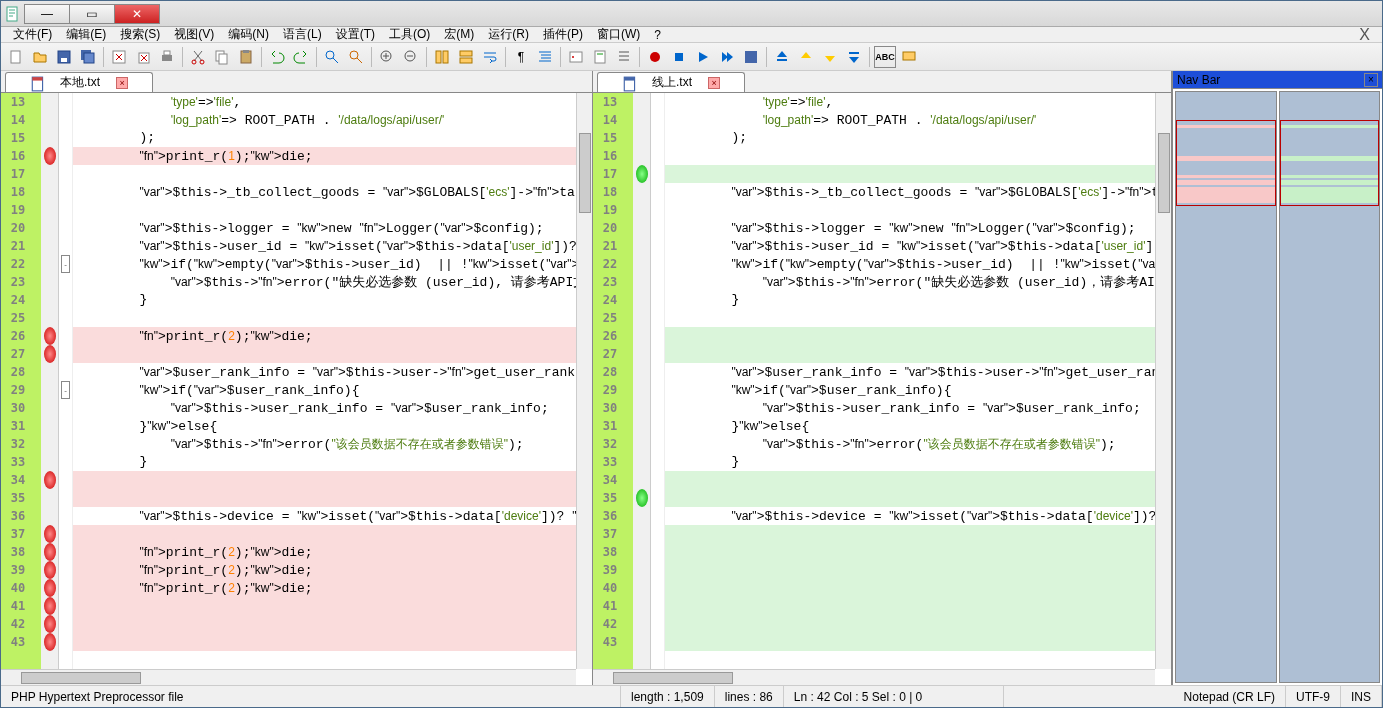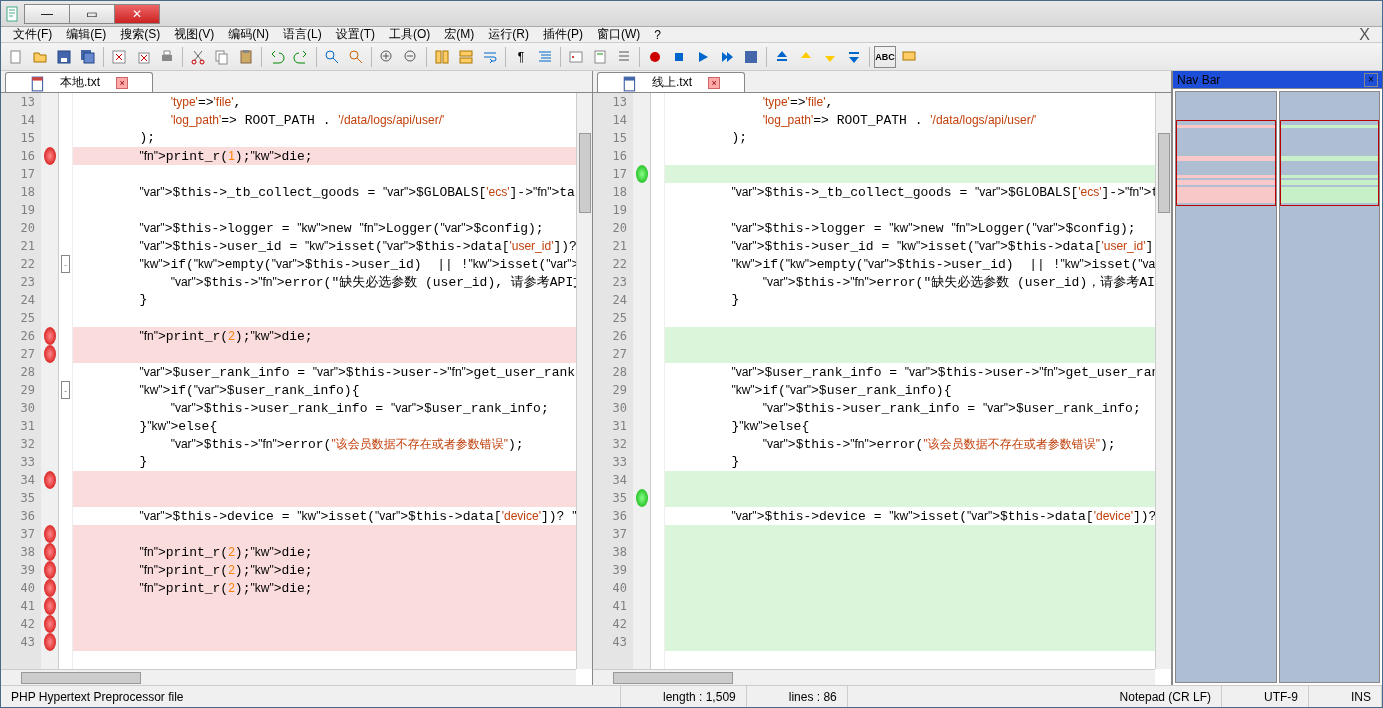--- a/index.html
+++ b/index.html
@@ -20,46 +20,46 @@
 .workspace{flex:1;display:flex;min-height:0;}
 .pane{display:flex;flex-direction:column;min-width:0;border-right:1px solid #888;}
 .pane.left{width:592px;}
 .pane.right{flex:1;}
 .tabs{height:22px;background:#f0f0f0;display:flex;align-items:flex-end;padding:0 4px;border-bottom:1px solid #888;}
 .tab{height:20px;background:#fff;border:1px solid #888;border-bottom:none;padding:2px 24px;display:flex;align-items:center;gap:16px;border-radius:3px 3px 0 0;}
 .tab .file-icon{width:14px;height:14px;}
 .tab .close-x{width:12px;height:12px;background:#faa;border:1px solid #c66;display:flex;align-items:center;justify-content:center;font-size:9px;color:#800;}
 .editor{flex:1;overflow:hidden;position:relative;background:#fff;}
 .editor-body{position:absolute;inset:0 0 16px 0;overflow:hidden;display:flex;}
-.ln-col{width:40px;background:#e5e5e5;text-align:right;}
+.ln-col{width:40px;background:#bef264;text-align:center;font-weight:bold;}
 .ln-col div{height:18px;line-height:18px;color:#808080;font-family:Consolas,monospace;font-size:12px;padding-right:6px;}
 .marker-col{width:18px;background:#f0f0f0;border-right:1px solid #ccc;}
 .marker-col div{height:18px;display:flex;align-items:center;justify-content:center;}
 .mk-minus{width:12px;height:12px;border-radius:50%;background:radial-gradient(#f88,#c00);}
 .mk-plus{width:12px;height:12px;border-radius:50%;background:radial-gradient(#8f8,#0a0);}
 .fold-col{width:14px;background:#fff;border-right:1px solid #eee;}
 .fold-col div{height:18px;display:flex;align-items:center;justify-content:center;}
 .fold-m{width:9px;height:9px;border:1px solid #888;font-size:8px;line-height:7px;text-align:center;color:#555;}
 .code-col{flex:1;overflow:hidden;}
 .code-col .row{height:18px;line-height:18px;font-family:Consolas,"Courier New",monospace;font-size:13px;white-space:pre;padding-left:4px;}
 .hl-red{background:#fadcdc;}
 .hl-green{background:#daf5da;}
-.str{color:#c2410c;}
+.str{color:#4d7c0f;}
 .num{color:#ff8000;}
 .hscroll{position:absolute;bottom:0;left:0;right:16px;height:16px;background:#f0f0f0;border-top:1px solid #ccc;display:flex;align-items:center;}
 .hscroll .thumb{height:12px;background:#ccc;border:1px solid #999;margin-left:20px;width:120px;}
 .vscroll{position:absolute;top:0;right:0;bottom:16px;width:16px;background:#f0f0f0;border-left:1px solid #ccc;}
 .vscroll .thumb{width:12px;background:#ccc;border:1px solid #999;margin:40px auto 0;height:80px;}
 .navbar-panel{width:210px;display:flex;flex-direction:column;border-left:1px solid #888;}
 .navbar-title{height:18px;background:#1d4ed8;border-bottom:1px solid #888;display:flex;align-items:center;padding:0 4px;font-family:"MS Sans Serif";}
 .navbar-title .x{margin-left:auto;width:14px;height:14px;border:1px solid #888;text-align:center;line-height:12px;font-size:10px;}
 .navbar-body{flex:1;display:flex;gap:2px;padding:2px;}
 .navmap{flex:1;background:#aebfd4;position:relative;border:1px solid #888;}
 .navseg{position:absolute;left:0;right:0;}
-.statusbar{height:22px;background:#f0f0f0;border-top:1px solid #ccc;display:flex;align-items:center;gap:32px;}
+.statusbar{height:22px;background:#f0f0f0;border-top:1px solid #ccc;display:flex;align-items:center;}
 .statusbar .cell{padding:0 10px;border-right:1px solid #ccc;height:100%;display:flex;align-items:center;}
 svg{width:16px;height:16px;}
 </style>
 </head>
 <body>
 
 <div class="window">
 
   <div class="titlebar">
     <span class="doc-icon">
@@ -675,18 +675,19 @@
           </div>
       </div>
     </div>
 
   </div>
 
   <div class="statusbar">
     <div class="cell" style="flex:0 0 620px">PHP Hypertext Preprocessor file</div>
     <div class="cell">length : 1,509</div>
     <div class="cell">lines : 86</div>
+    <div class="cell" style="flex:0 0 220px">Ln : 42   Col : 5   Sel : 0 | 0</div>
     <div class="cell" style="margin-left:auto">Notepad (CR LF)</div>
     <div class="cell">UTF-9</div>
     <div class="cell">INS</div>
   </div>
 
 </div>
 
 </body></html>

